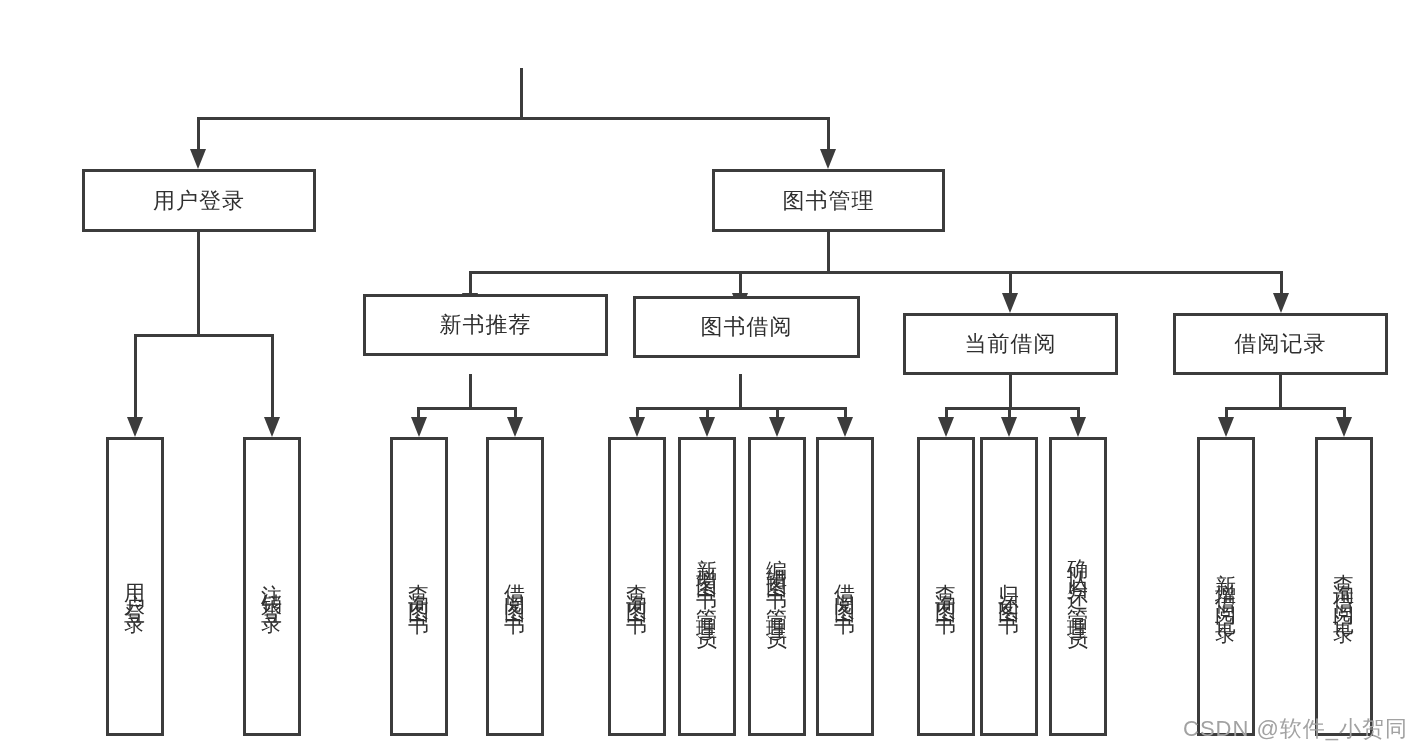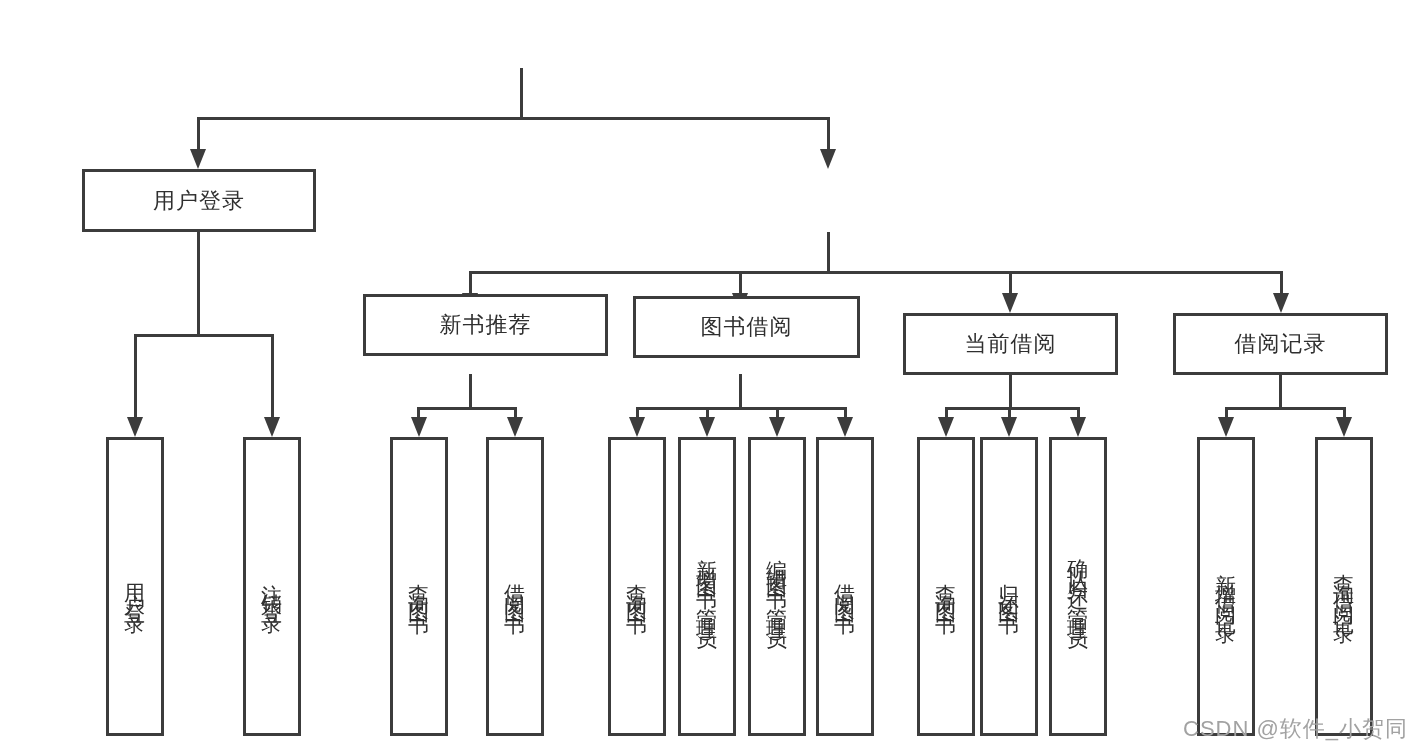--- a/index.html
+++ b/index.html
@@ -68,20 +68,23 @@
 
   <div class="vline" style="left:520px;top:68px;height:50px"></div>
   <div class="hline" style="left:197px;top:117px;width:633px"></div>
   <div class="vline" style="left:197px;top:117px;height:32px"></div>
   <div class="arrow" style="left:190px;top:149px"></div>
   <div class="vline" style="left:827px;top:117px;height:32px"></div>
   <div class="arrow" style="left:820px;top:149px"></div>
 
   <div class="hbox" style="left:82px;top:169px;width:234px;height:63px">
     <span>用户登录</span>
+  </div>
+  <div class="hbox" style="left:712px;top:169px;width:233px;height:63px">
+    <span>图书管理</span>
   </div>
 
   <div class="vline" style="left:197px;top:232px;height:103px"></div>
   <div class="hline" style="left:134px;top:334px;width:140px"></div>
   <div class="vline" style="left:134px;top:334px;height:83px"></div>
   <div class="arrow" style="left:127px;top:417px"></div>
   <div class="vline" style="left:271px;top:334px;height:83px"></div>
   <div class="arrow" style="left:264px;top:417px"></div>
 
   <div class="vline" style="left:827px;top:232px;height:40px"></div>

